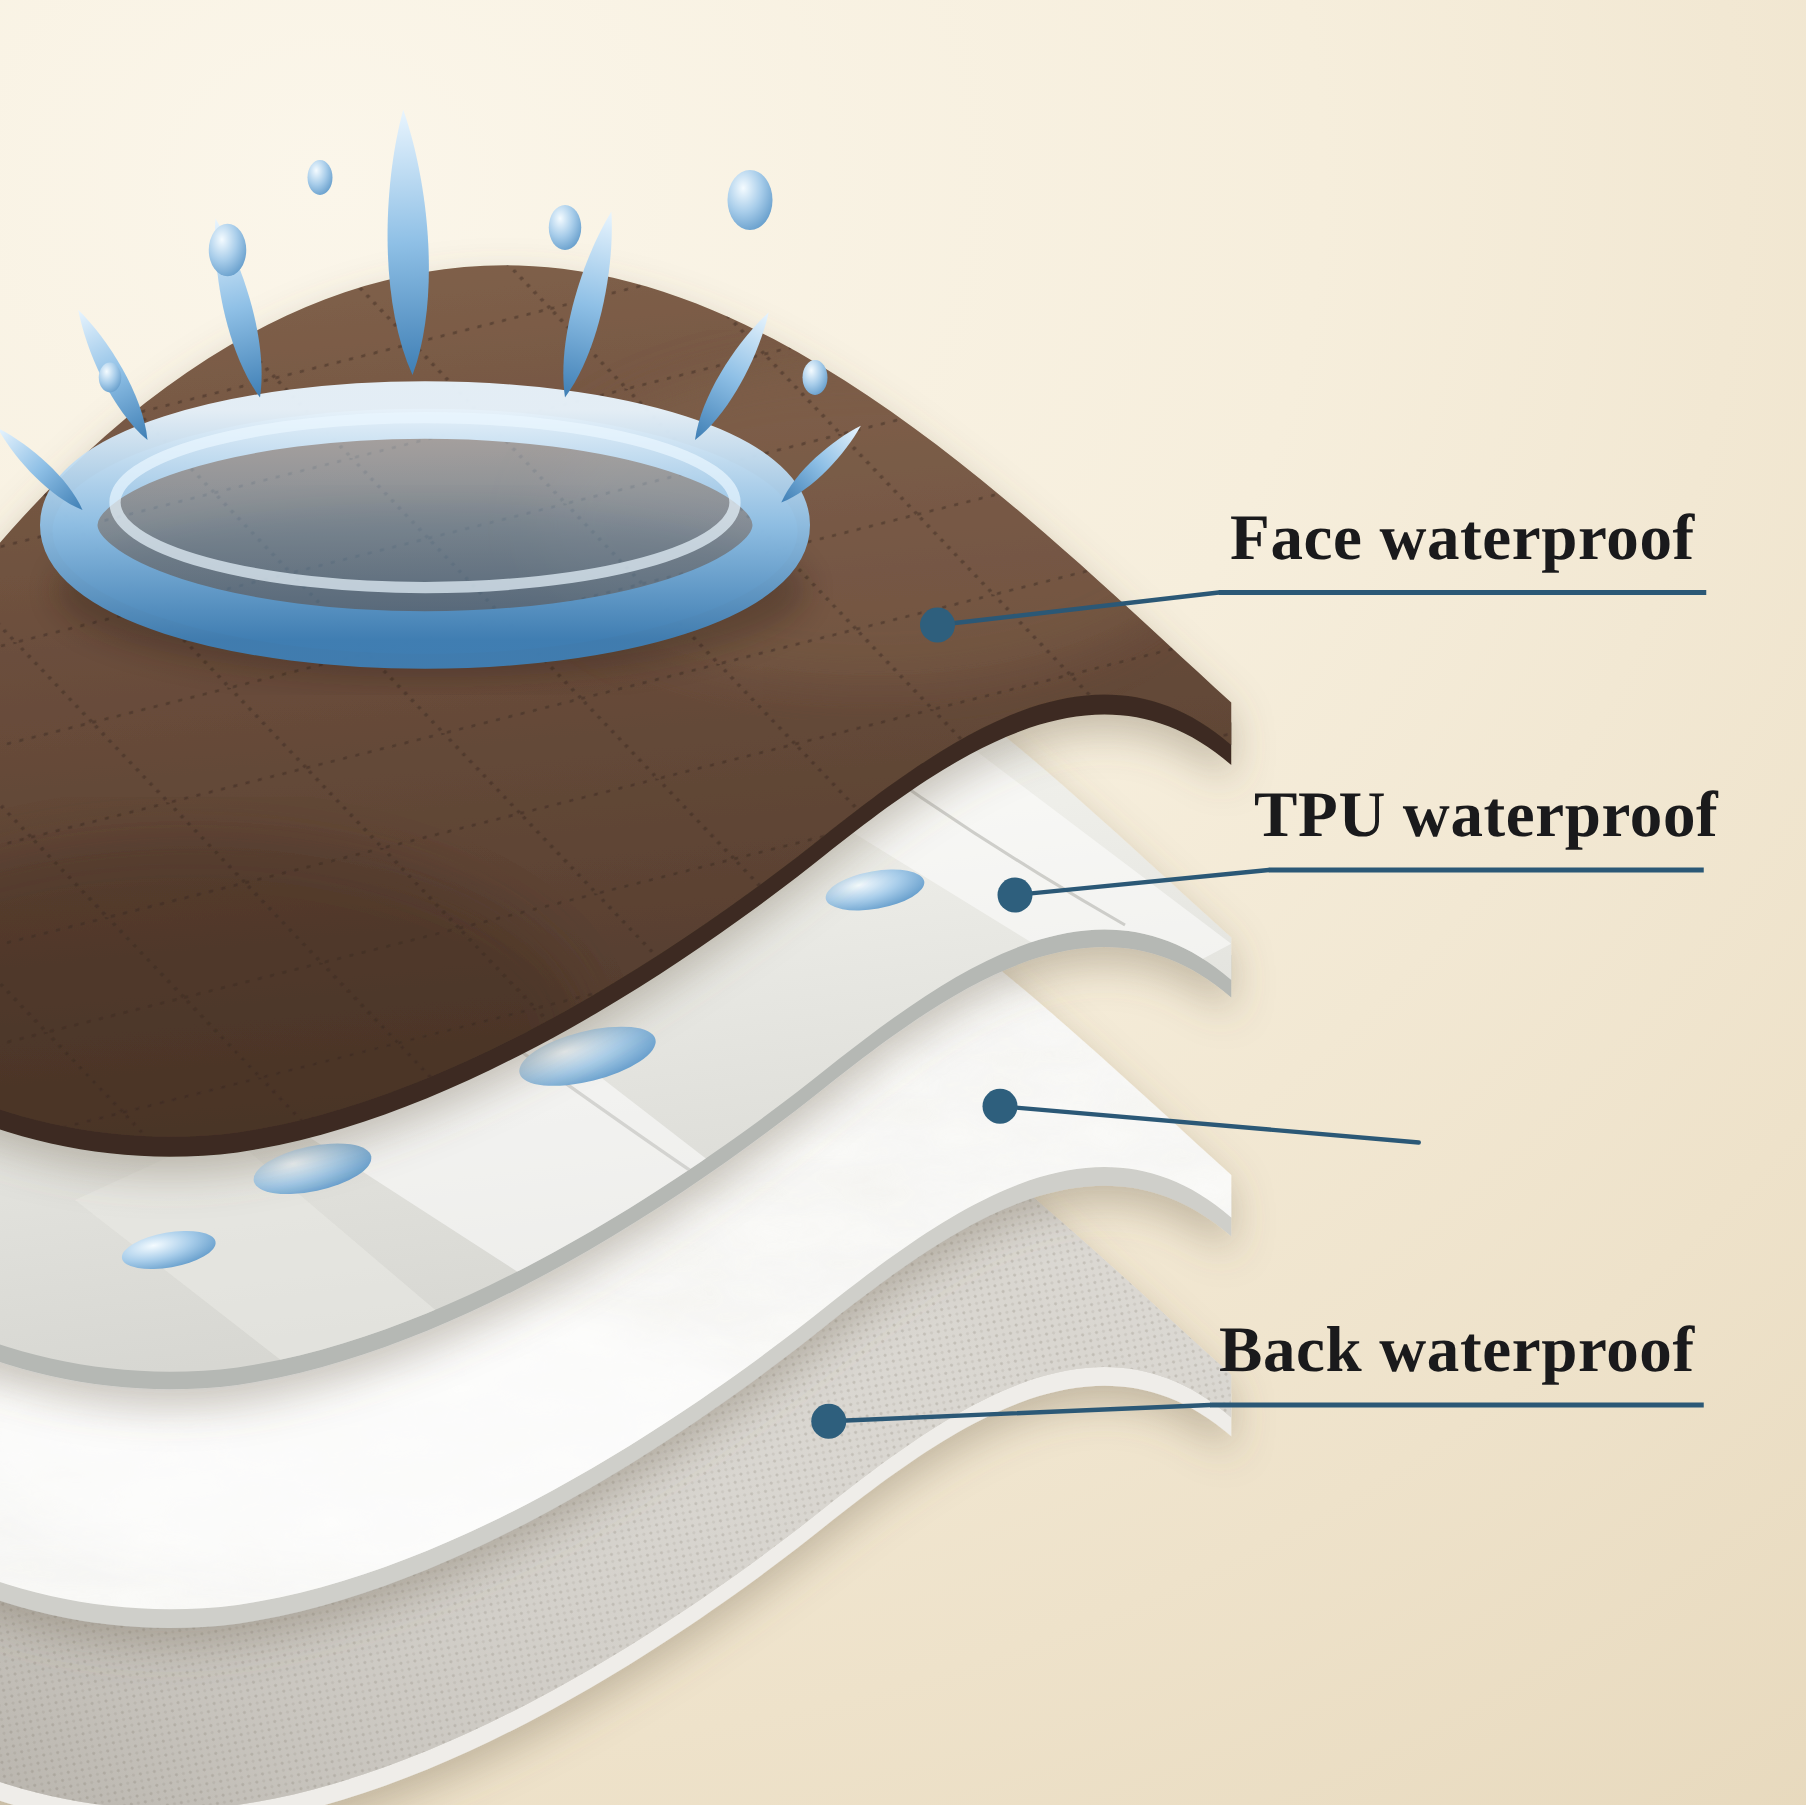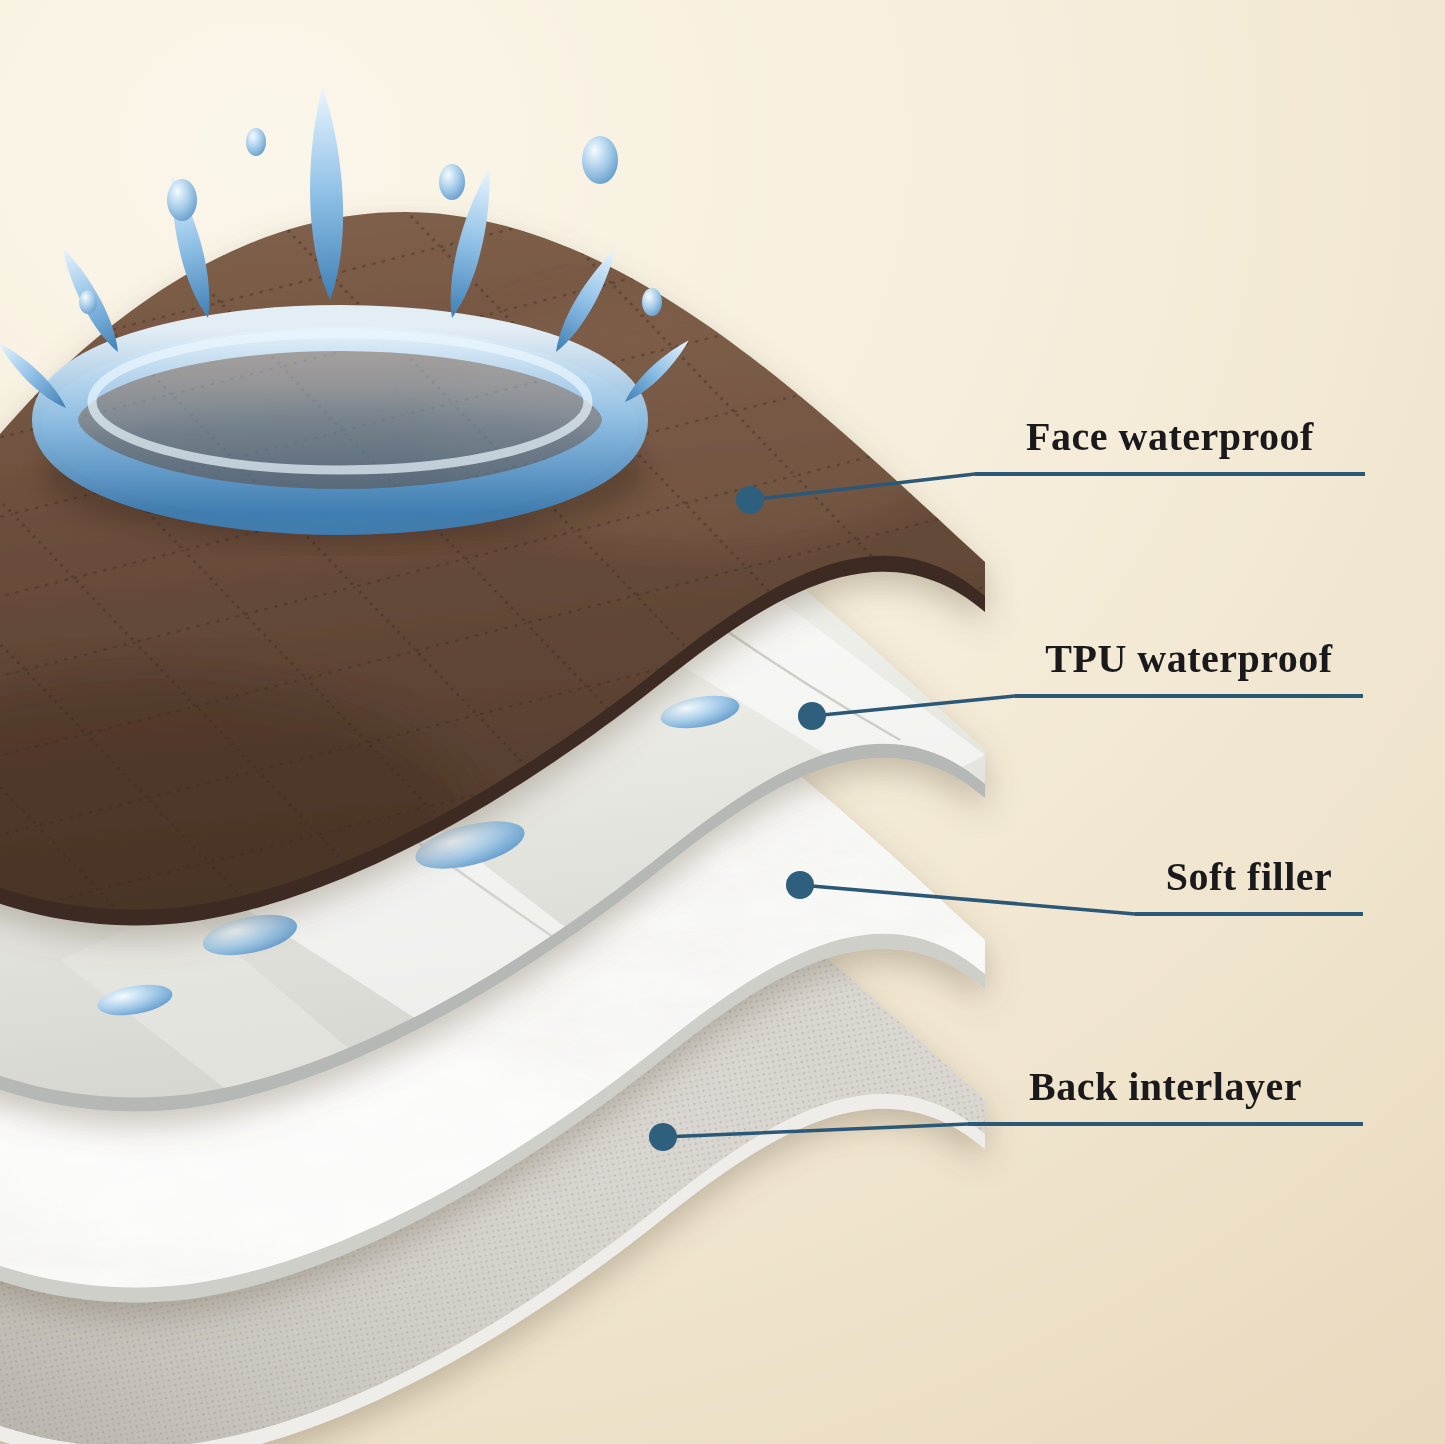--- a/index.html
+++ b/index.html
@@ -13,21 +13,21 @@
   .stage svg{position:absolute;left:0;top:0;}
   .callout-label{
     position:absolute;
     box-sizing:border-box;
     display:flex;
     align-items:flex-end;
     justify-content:center;
     padding-bottom:12px;
     border-bottom:4px solid #2b5876;
     color:#1a1a1c;
-    font-size:40px;
+    font-size:52px;
     font-weight:600;
     letter-spacing:.5px;
     white-space:nowrap;
   }
   #label-face   {left:975px;  top:406px;  width:390px; height:70px;}
   #label-tpu    {left:1015px; top:628px;  width:348px; height:70px;}
   #label-filler {left:1135px; top:846px;  width:228px; height:70px;}
   #label-back   {left:968px;  top:1056px; width:395px; height:70px;}
 </style>
 </head>
@@ -180,16 +180,15 @@
       <line x1="800" y1="885" x2="1135" y2="914" stroke="#2b5876" stroke-width="3.5"></line>
       <circle cx="800" cy="885" r="14" fill="#2e5f7d"></circle>
 
       <line x1="663" y1="1137" x2="968" y2="1124" stroke="#2b5876" stroke-width="3.5"></line>
       <circle cx="663" cy="1137" r="14" fill="#2e5f7d"></circle>
     </g>
   </svg>
 
   <div id="label-face" class="callout-label">Face waterproof</div>
   <div id="label-tpu" class="callout-label">TPU waterproof</div>
-  <div id="label-filler" class="callout-label">Soft filler</div>
-  <div id="label-back" class="callout-label">Back interlayer</div>
+  <div id="label-back" class="callout-label">Back waterproof</div>
 
 </div>
 
 </body></html>

